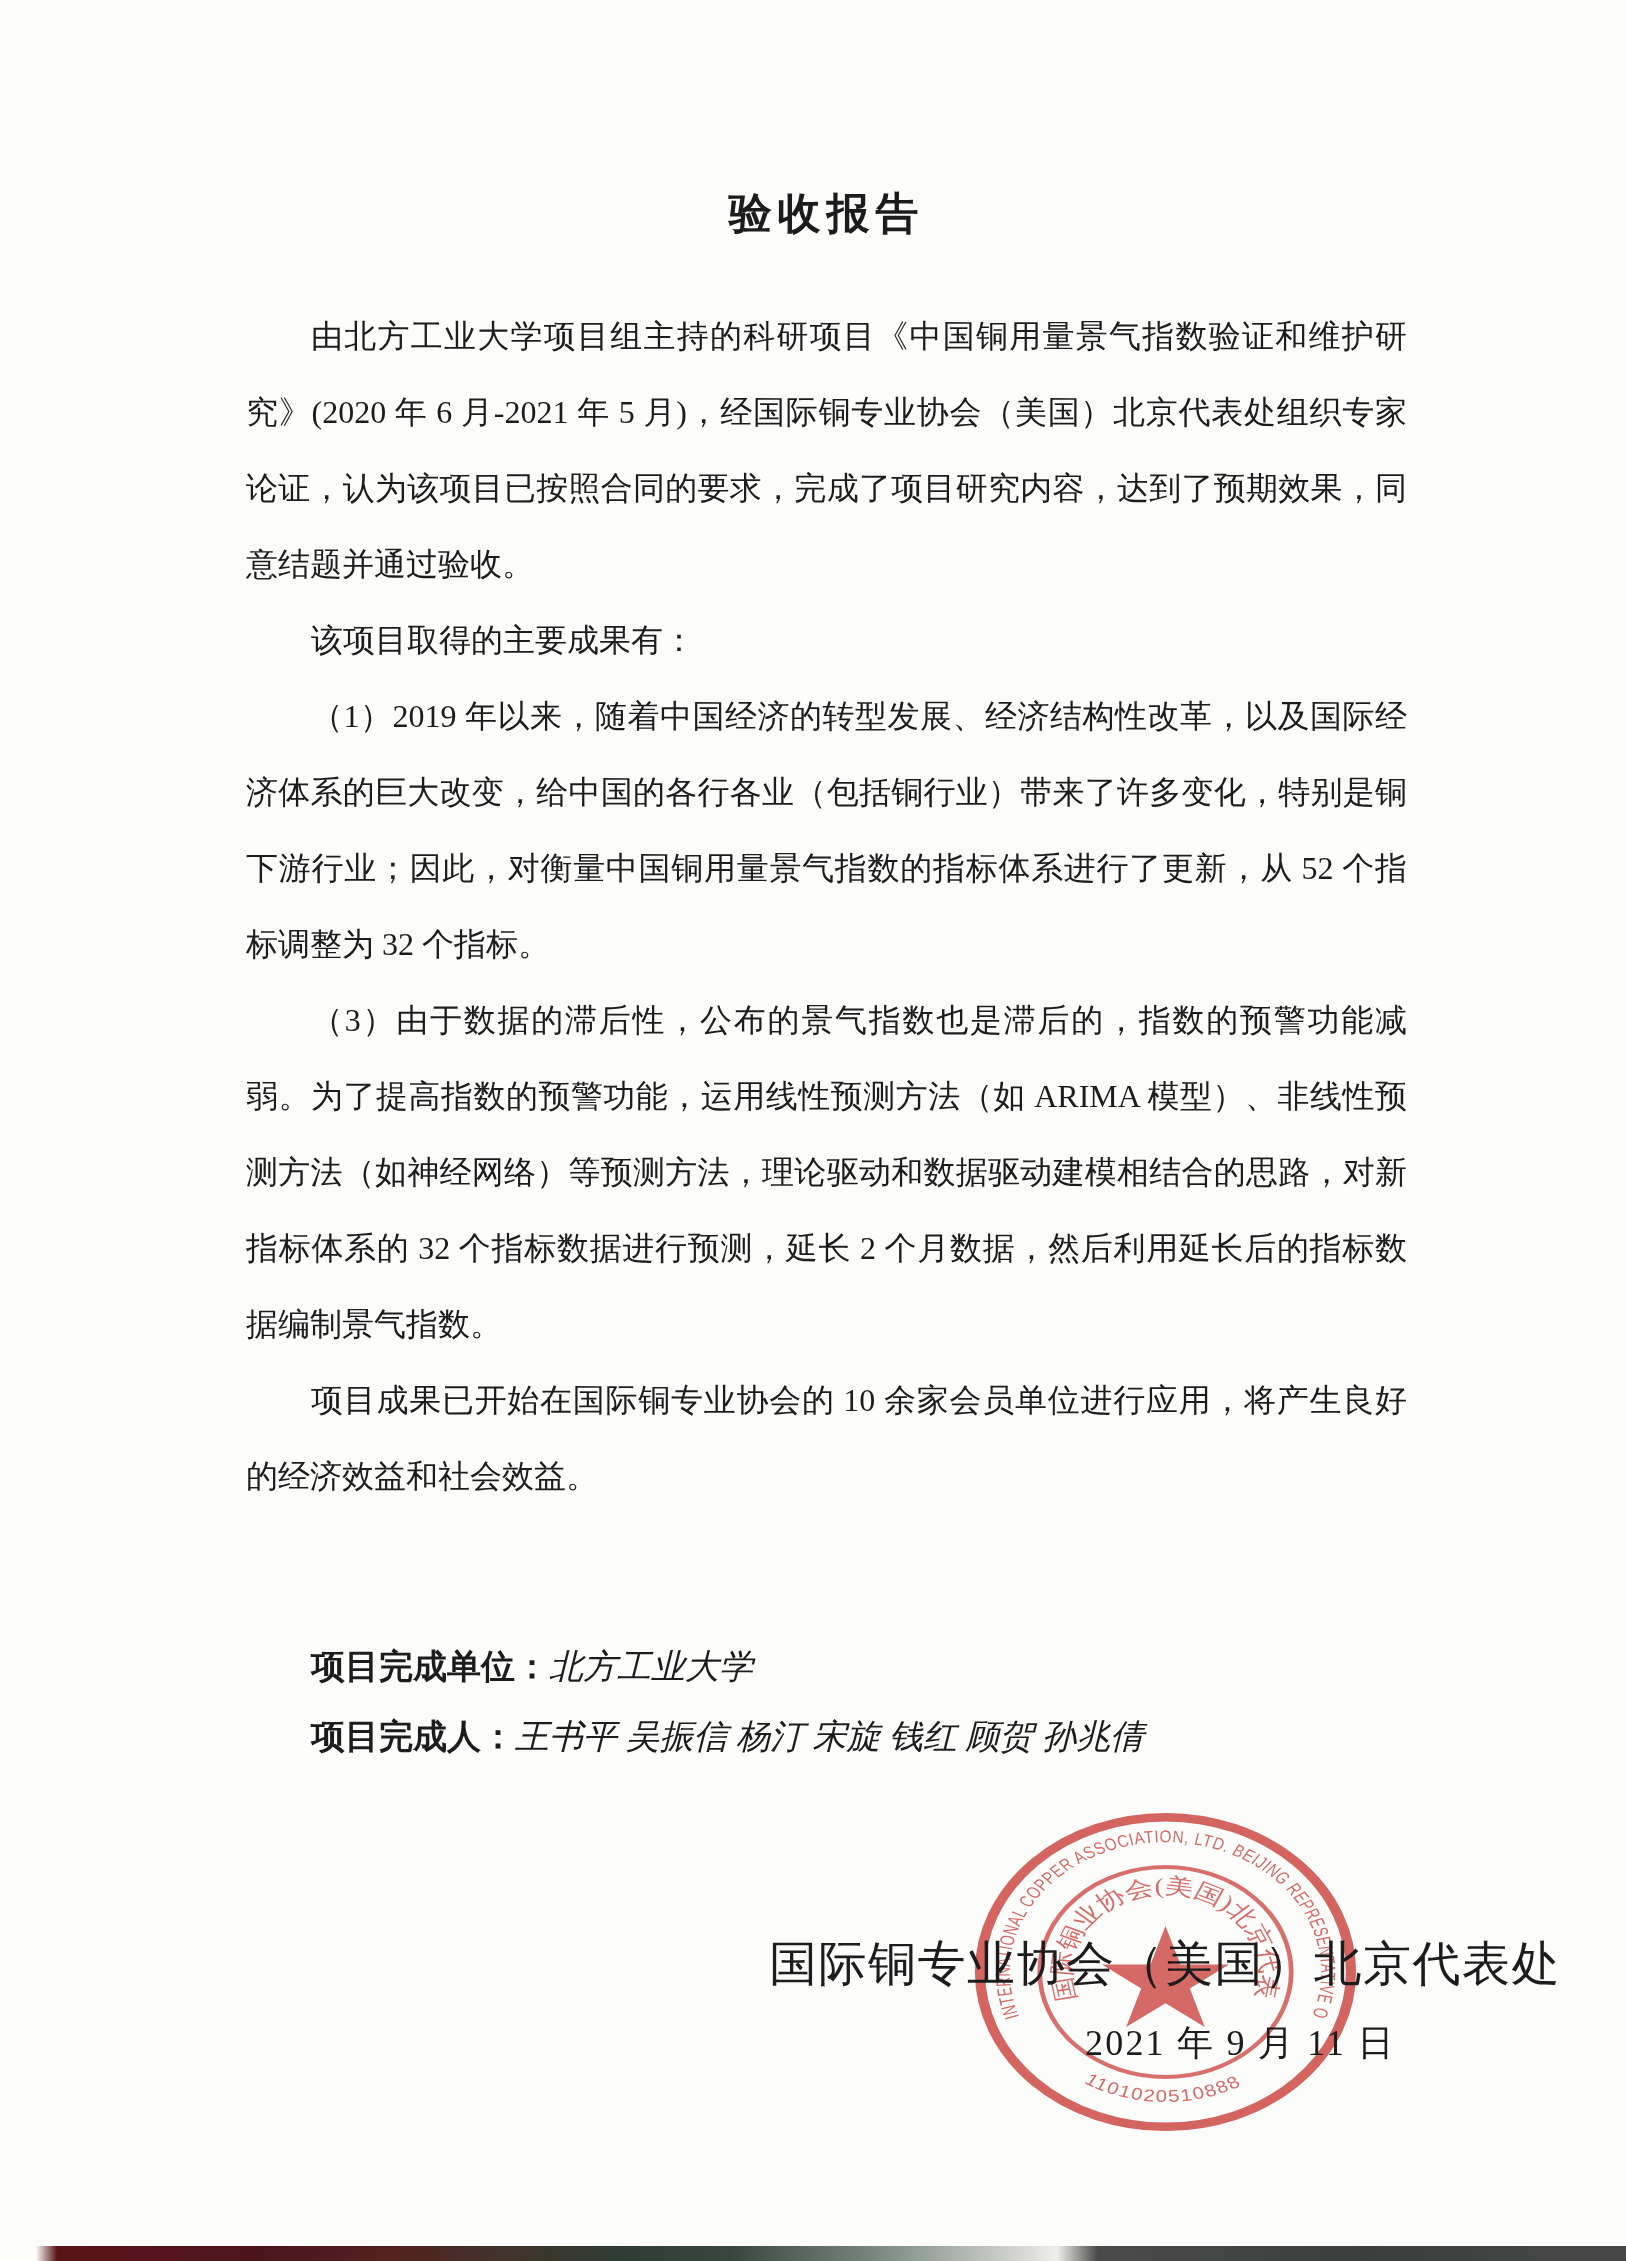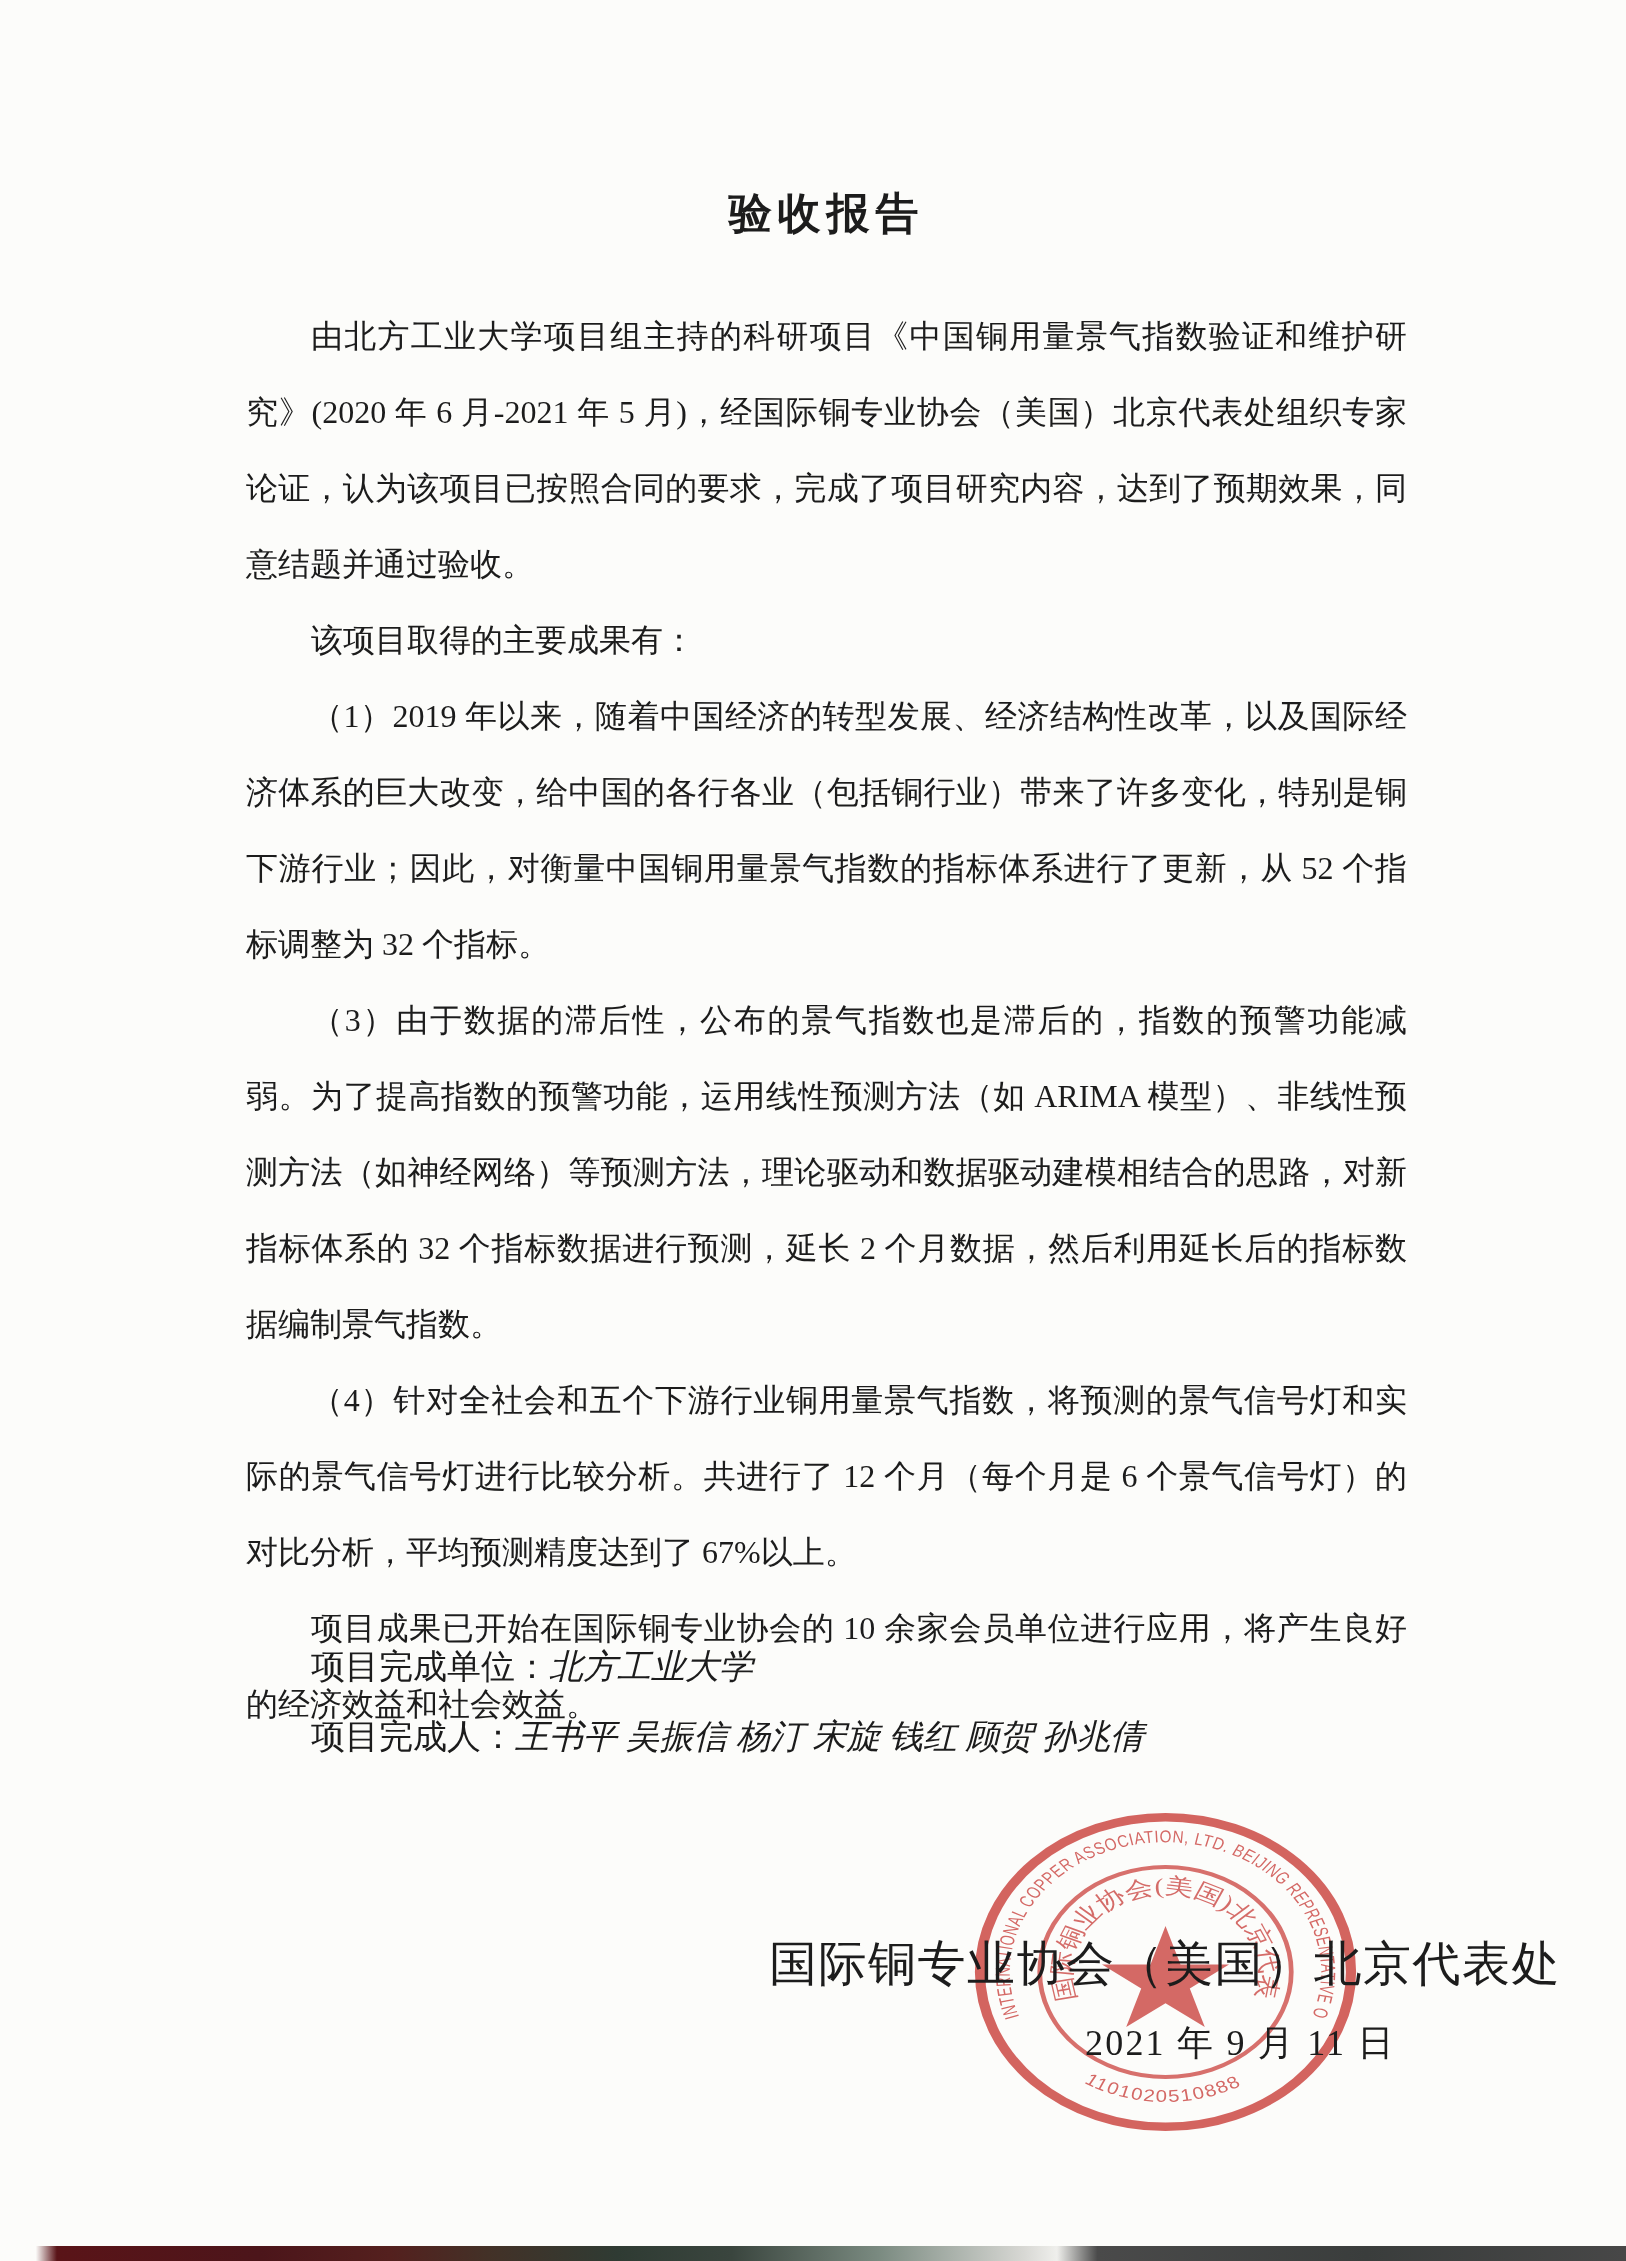--- a/index.html
+++ b/index.html
@@ -40,21 +40,21 @@
     left: 246px;
     width: 1161px;
     top: 1644px;
     font-size: 34px;
   }
   .comp-line {
     padding-left: 65px;
     margin-bottom: 23.5px;
     white-space: nowrap;
   }
-  .comp-label { font-weight: normal; margin-top: 43px; }
+  .comp-label { font-weight: bold; margin-top: 43px; }
   .comp-value { font-weight: normal; font-style: italic; }
   .signature-org {
     position: absolute;
     left: 769px;
     top: 1932px;
     font-size: 48px;
     letter-spacing: 1.5px;
     z-index: 3;
     white-space: nowrap;
   }
@@ -95,21 +95,20 @@
 </head>
 <body>
 
 <div class="page-title">验收报告</div>
 
 <div class="report-body">
   <p>由北方工业大学项目组主持的科研项目《中国铜用量景气指数验证和维护研究》(2020 年 6 月-2021 年 5 月)，经国际铜专业协会（美国）北京代表处组织专家论证，认为该项目已按照合同的要求，完成了项目研究内容，达到了预期效果，同意结题并通过验收。</p>
   <p>该项目取得的主要成果有：</p>
   <p>（1）2019 年以来，随着中国经济的转型发展、经济结构性改革，以及国际经济体系的巨大改变，给中国的各行各业（包括铜行业）带来了许多变化，特别是铜下游行业；因此，对衡量中国铜用量景气指数的指标体系进行了更新，从 52 个指标调整为 32 个指标。</p>
   <p>（3）由于数据的滞后性，公布的景气指数也是滞后的，指数的预警功能减弱。为了提高指数的预警功能，运用线性预测方法（如 ARIMA 模型）、非线性预测方法（如神经网络）等预测方法，理论驱动和数据驱动建模相结合的思路，对新指标体系的 32 个指标数据进行预测，延长 2 个月数据，然后利用延长后的指标数据编制景气指数。</p>
-  <p>（4）针对全社会和五个下游行业铜用量景气指数，将预测的景气信号灯和实际的景气信号灯进行比较分析。共进行了 12 个月（每个月是 6 个景气信号灯）的对比分析，平均预测精度达到了 67%以上。</p>
   <p>项目成果已开始在国际铜专业协会的 10 余家会员单位进行应用，将产生良好的经济效益和社会效益。</p>
 </div>
 
 <div class="completion-block">
   <div class="comp-line">
     <span class="comp-label">项目完成单位：</span><span class="comp-value">北方工业大学</span>
   </div>
   <div class="comp-line">
     <span class="comp-label">项目完成人：</span><span class="comp-value">王书平 吴振信 杨汀 宋旋 钱红 顾贺 孙兆倩</span>
   </div>

